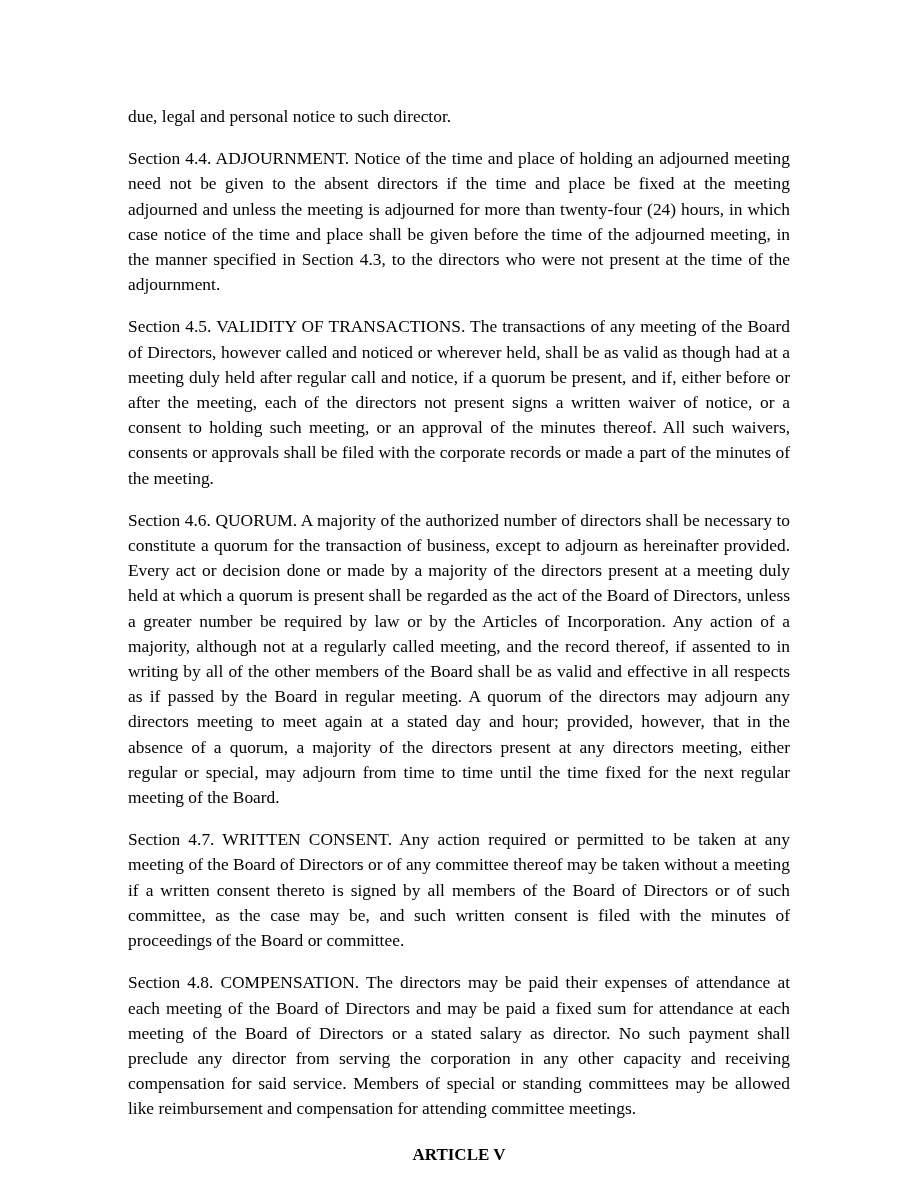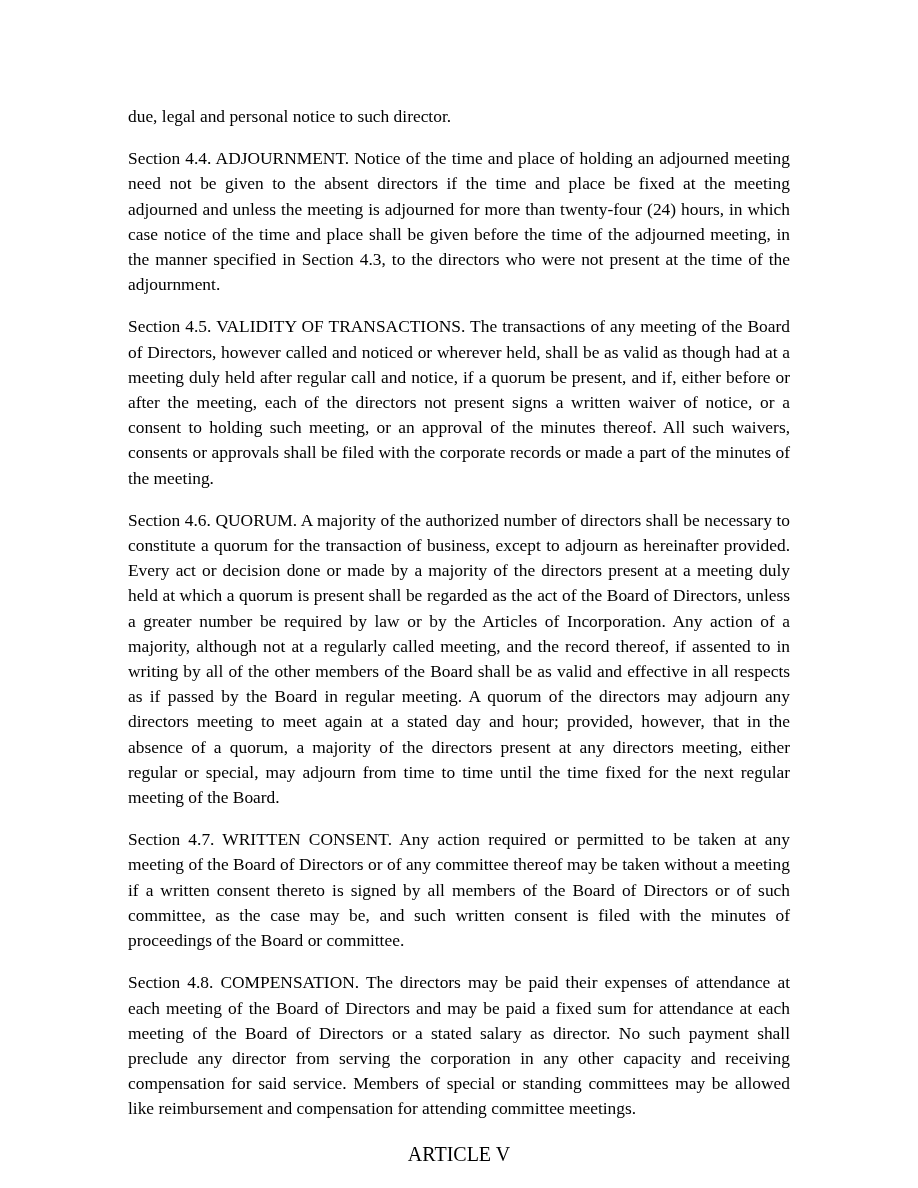--- a/index.html
+++ b/index.html
@@ -33,24 +33,24 @@
     text-justify: inter-word;
     hyphens: none;
   }
   p.para:last-child {
     margin-bottom: 0;
   }
   .u {
   }
   .heading {
     margin: 0 0 17px 0;
-    font-size: 20px;
+    font-size: 17px;
     line-height: 25.2px;
     text-align: center;
-    font-weight: normal;
+    font-weight: bold;
   }
   .heading.article {
     margin-top: 20px;
   }
 </style>
 </head>
 <body>
 
 <div class="page">
   <div class="doc-body">

